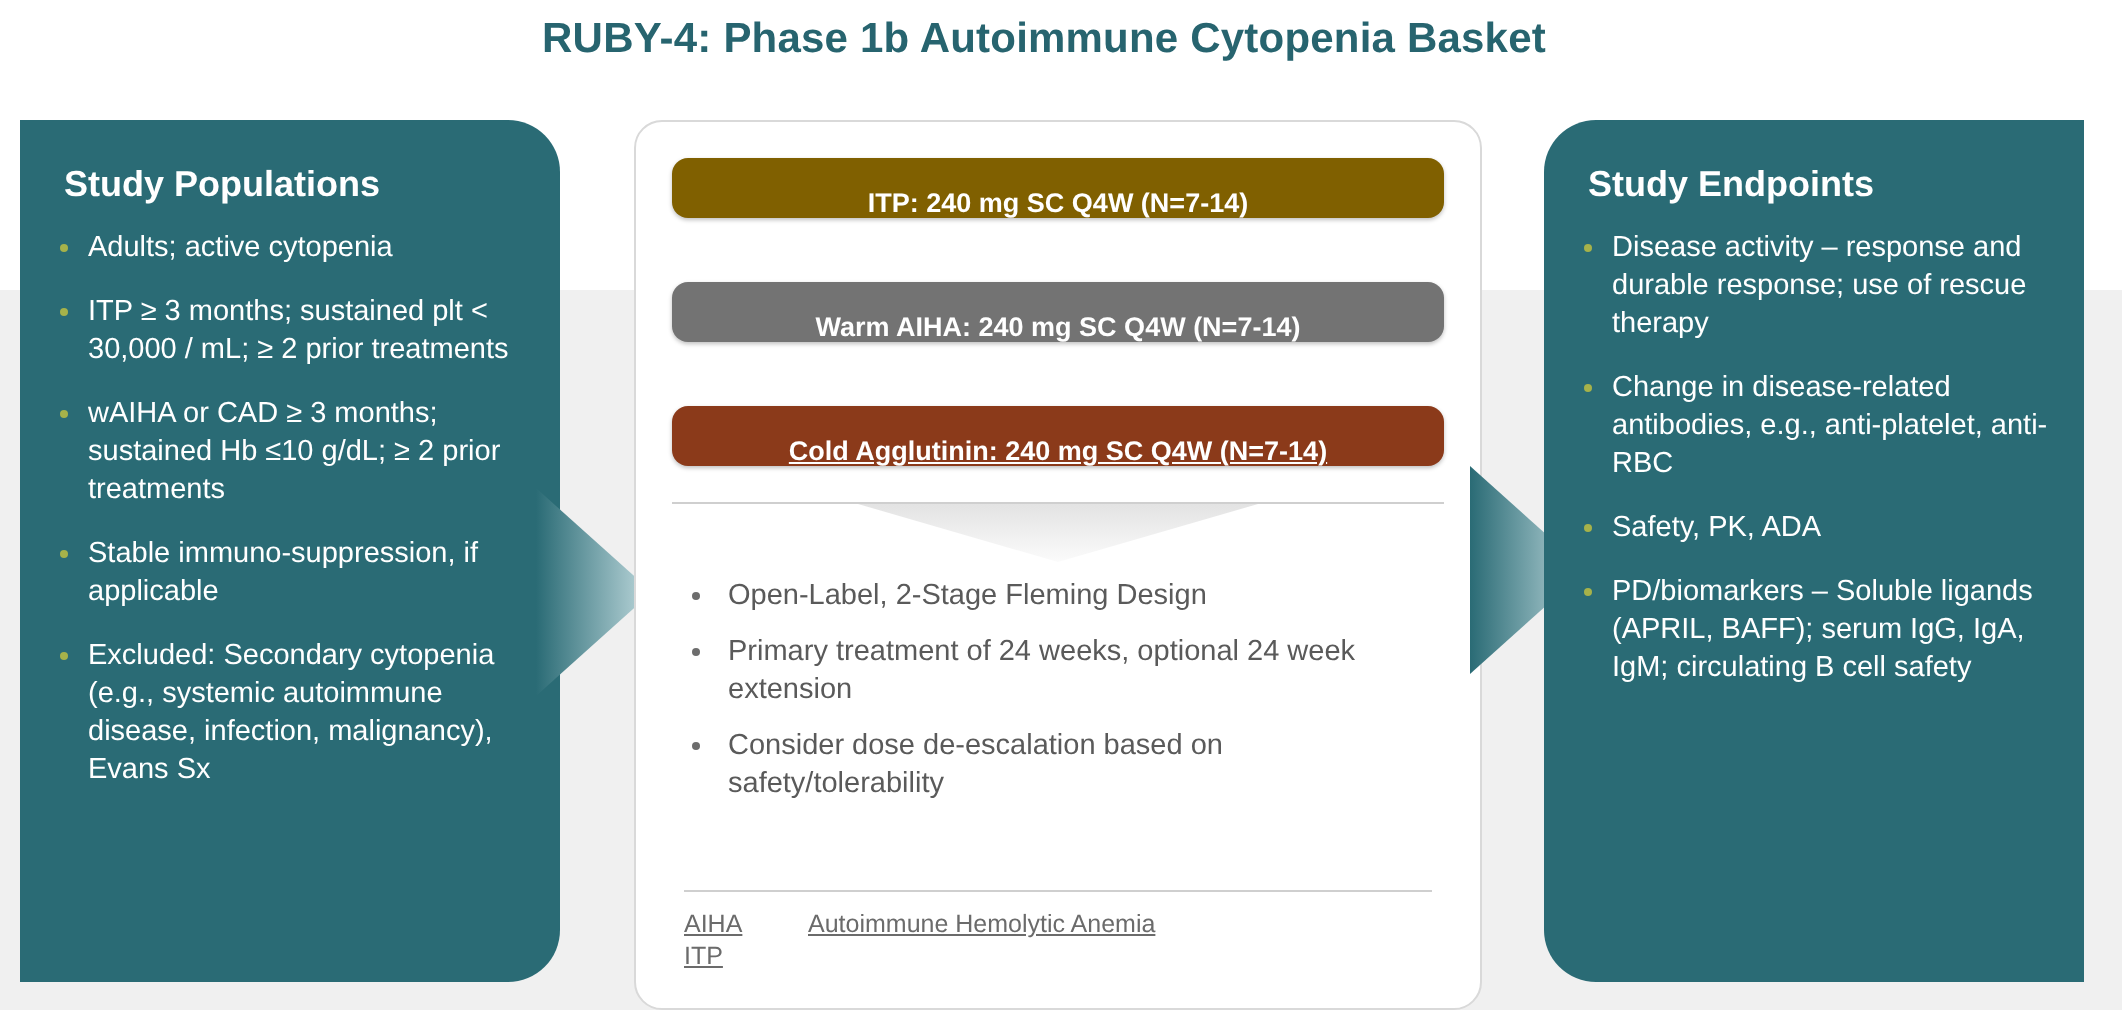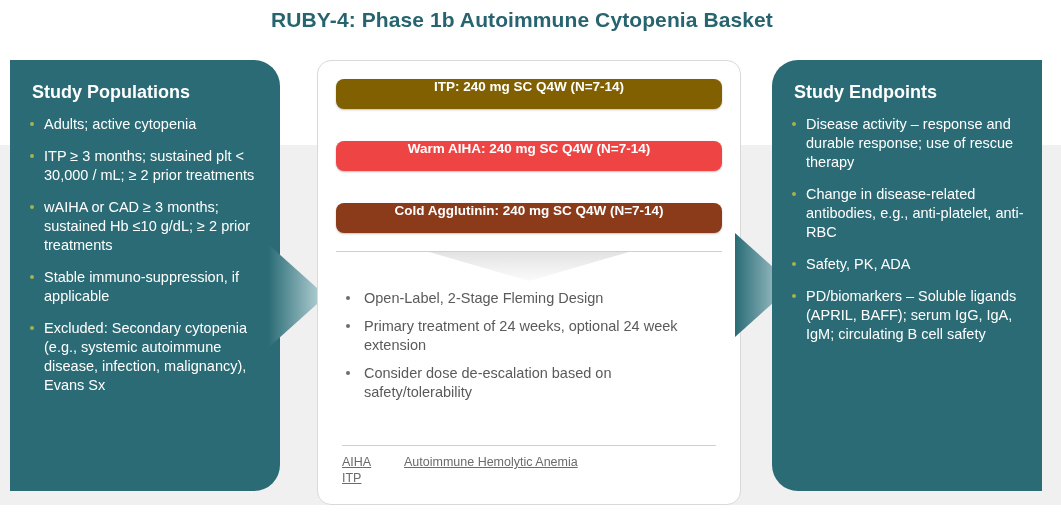--- a/index.html
+++ b/index.html
@@ -63,26 +63,26 @@
     position:absolute;left:317px;top:60px;width:424px;height:445px;
     background:#ffffff;
     border:1px solid #d9d9d9;
     border-radius:14px;
     box-sizing:border-box;
     padding:18px 18px 8px 18px;
   }
   .arm{
     height:30px;
     border-radius:8px;
-    display:flex;align-items:flex-start;justify-content:center;
+    display:flex;align-items:flex-end;justify-content:center;
     color:#ffffff;font-weight:bold;font-size:13.5px;
     margin-bottom:32px;
     box-shadow:0 1px 2px rgba(0,0,0,.25);
   }
-  .arm:nth-of-type(3){margin-bottom:0;}
+  .arm:nth-of-type(3){margin-bottom:0;text-decoration:underline;}
 
   .divider-wrap{
     position:relative;margin-top:18px;height:34px;
   }
   .divider-line{
     position:absolute;left:0;top:0;width:100%;height:1px;background:#cfcfcf;
   }
   .down-arrow{
     position:absolute;left:50%;top:1px;transform:translateX(-50%);
     width:200px;height:30px;
@@ -130,21 +130,21 @@
       <stop offset="1" stop-color="#BFD9DD"></stop>
     </linearGradient>
   </defs>
   <polygon points="0,0 0,104 58,52" fill="url(#gradL)"></polygon>
 </svg>
 
 <div class="card">
   <div class="arm" style="background:#806000">
     <span>ITP: 240 mg SC Q4W (N=7-14)</span>
   </div>
-  <div class="arm" style="background:#ef4444">
+  <div class="arm" style="background:#737373">
     <span>Warm AIHA: 240 mg SC Q4W (N=7-14)</span>
   </div>
   <div class="arm" style="background:#8B3A1A">
     <span>Cold Agglutinin: 240 mg SC Q4W (N=7-14)</span>
   </div>
 
   <div class="divider-wrap">
     <div class="divider-line"></div>
     <svg class="down-arrow" viewBox="0 0 200 30">
       <defs>

